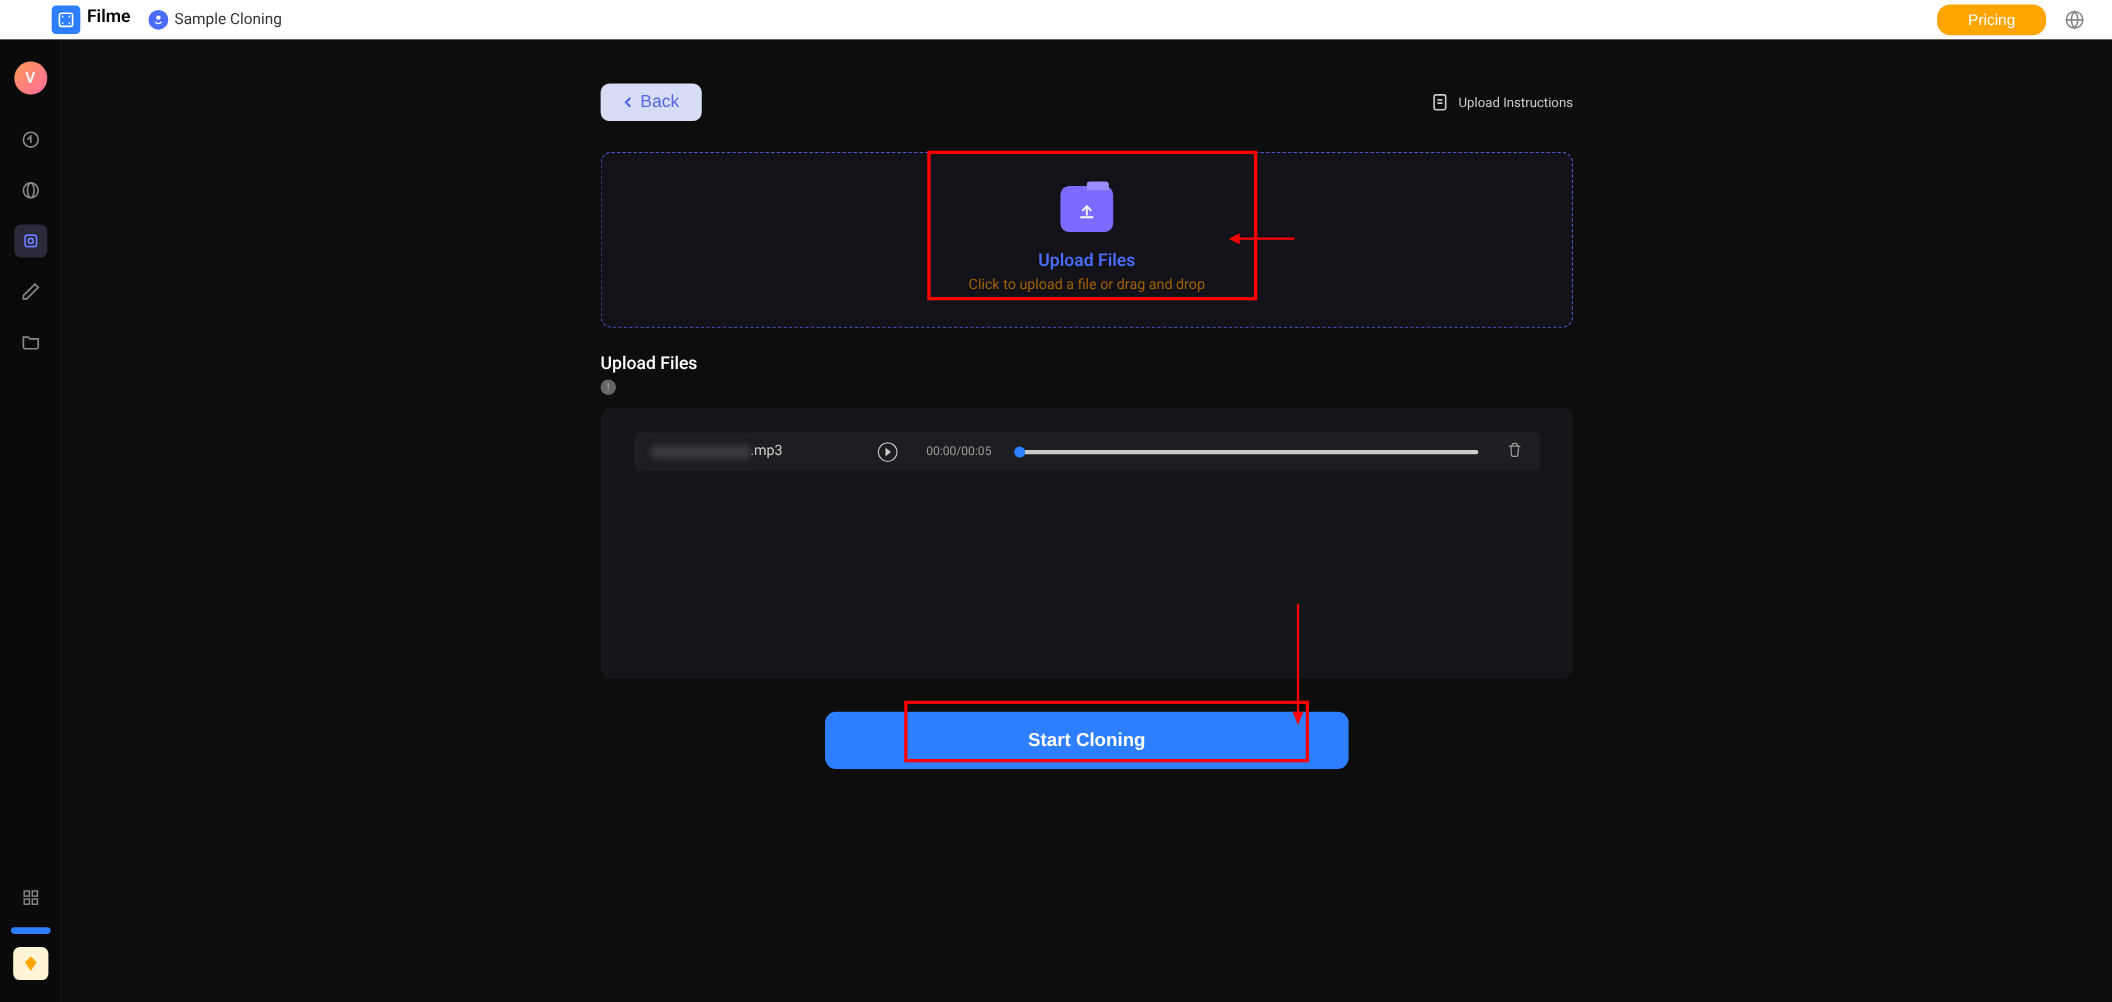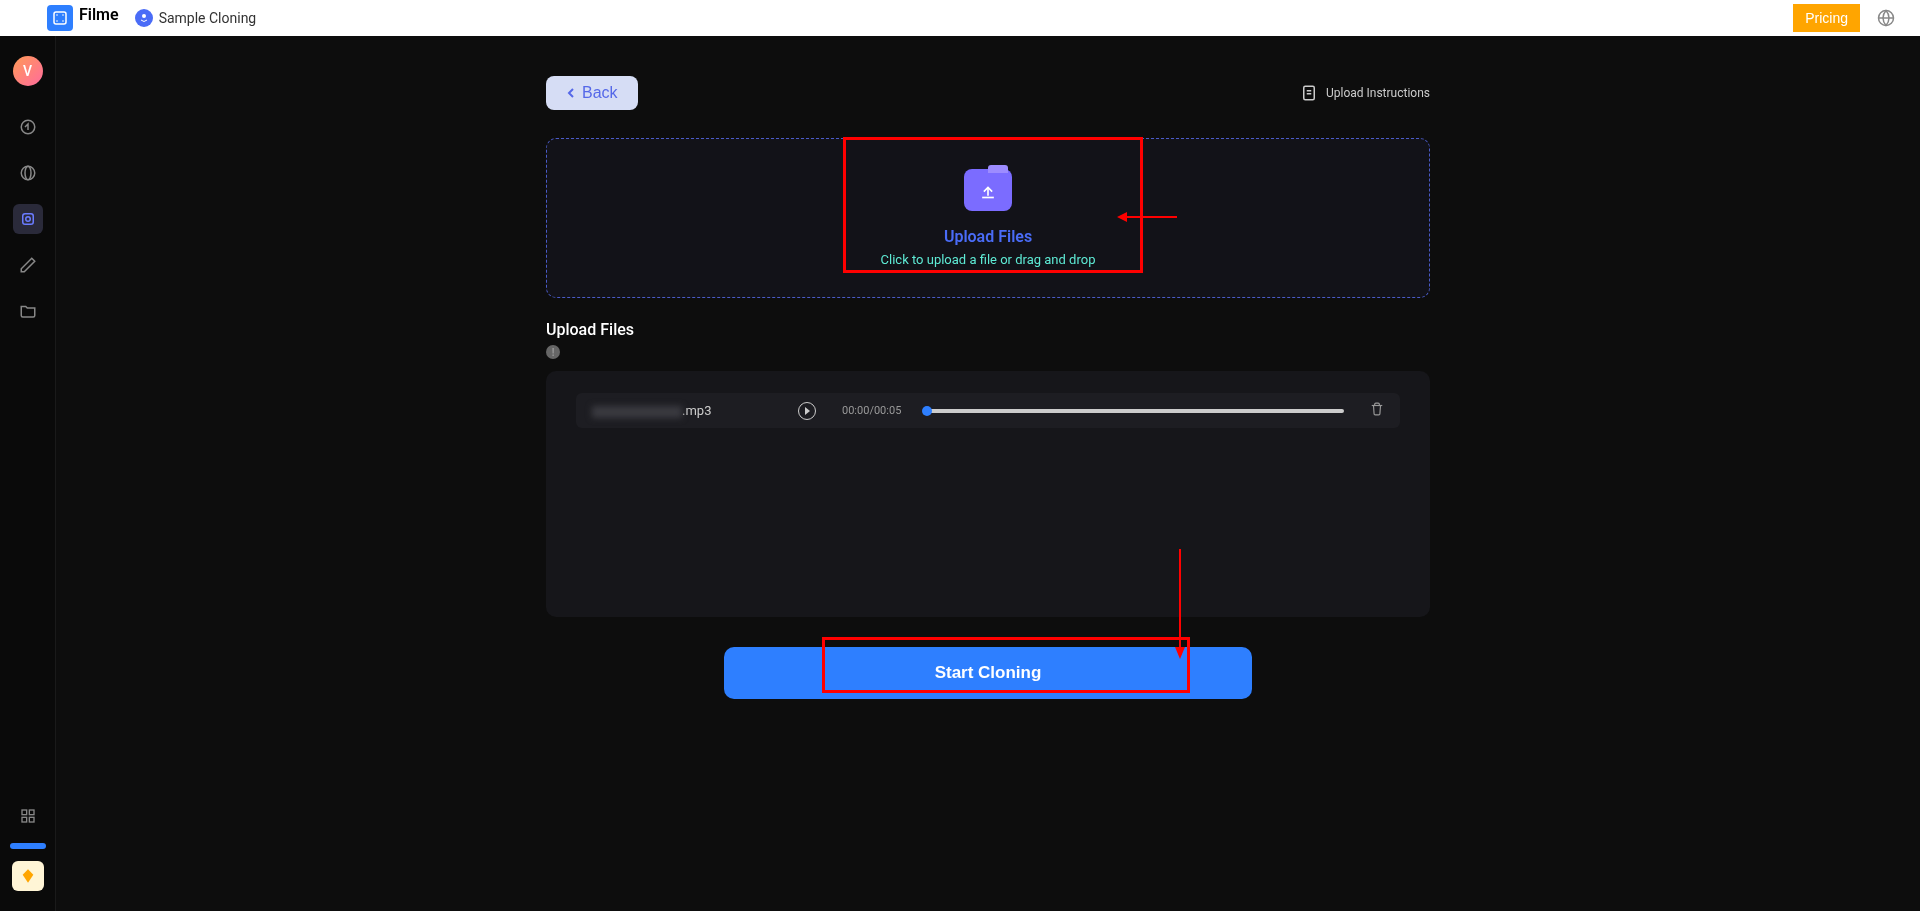--- a/index.html
+++ b/index.html
@@ -80,22 +80,22 @@
     .header-right {
       display: flex;
       align-items: center;
       gap: 12px;
     }
 
     .pricing-btn {
       background: #ffa500;
       color: #fff;
       border: none;
-      padding: 6px 12px;
-      border-radius: 0;
+      padding: 6px 28px;
+      border-radius: 12px;
       font-size: 14px;
       font-weight: 500;
       cursor: pointer;
     }
 
     .globe-icon {
       width: 28px;
       height: 28px;
       border-radius: 4px;
       display: flex;
@@ -280,21 +280,21 @@
     }
 
     .upload-title {
       color: #4a6cf7;
       font-size: 16px;
       font-weight: 600;
       margin-bottom: 6px;
     }
 
     .upload-subtitle {
-      color: #5eead4;
+      color: #a16207;
       font-size: 13px;
     }
 
     .upload-section-title {
       font-size: 16px;
       font-weight: 500;
       margin-top: 22px;
       margin-bottom: 6px;
     }
 
@@ -405,21 +405,21 @@
       justify-content: center;
       margin-top: 30px;
       position: relative;
     }
 
     .start-btn {
       background: #2e7fff;
       color: #fff;
       border: none;
       padding: 16px 0;
-      width: 528px;
+      width: 476px;
       border-radius: 10px;
       font-size: 17px;
       font-weight: 600;
       cursor: pointer;
     }
 
     .red-highlight-2 {
       top: -10px;
       left: 276px;
       width: 368px;

